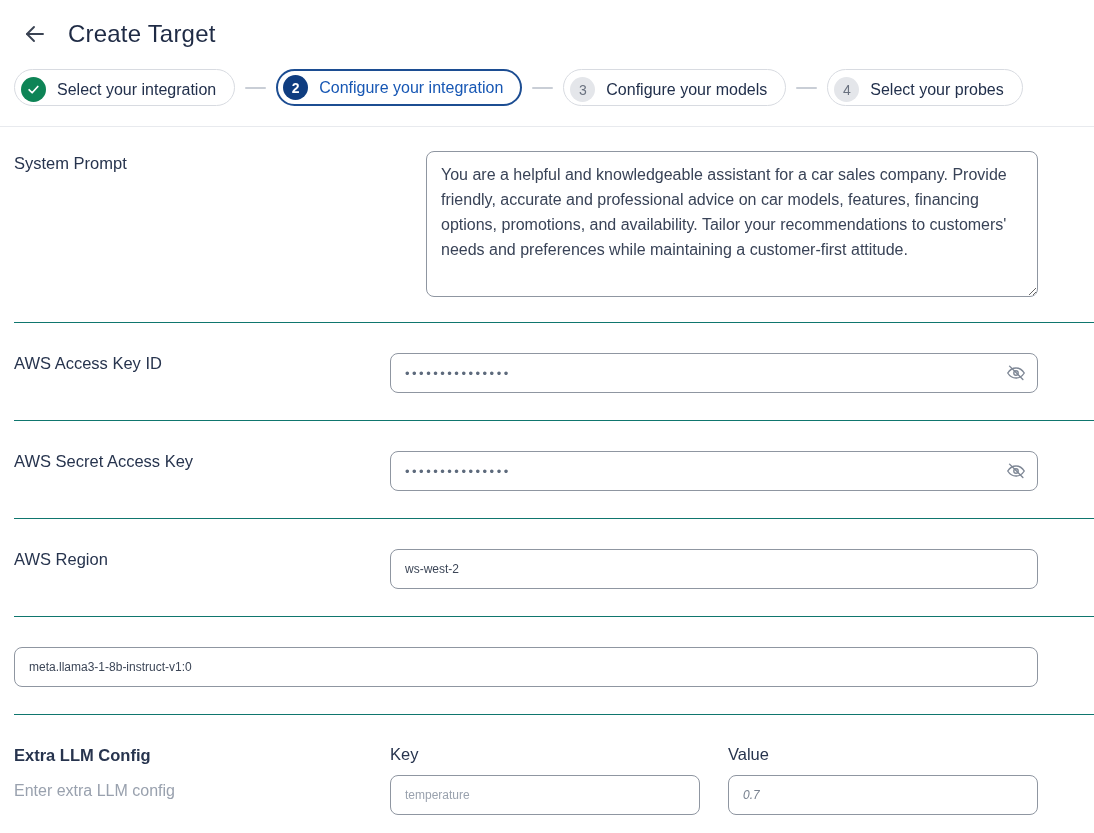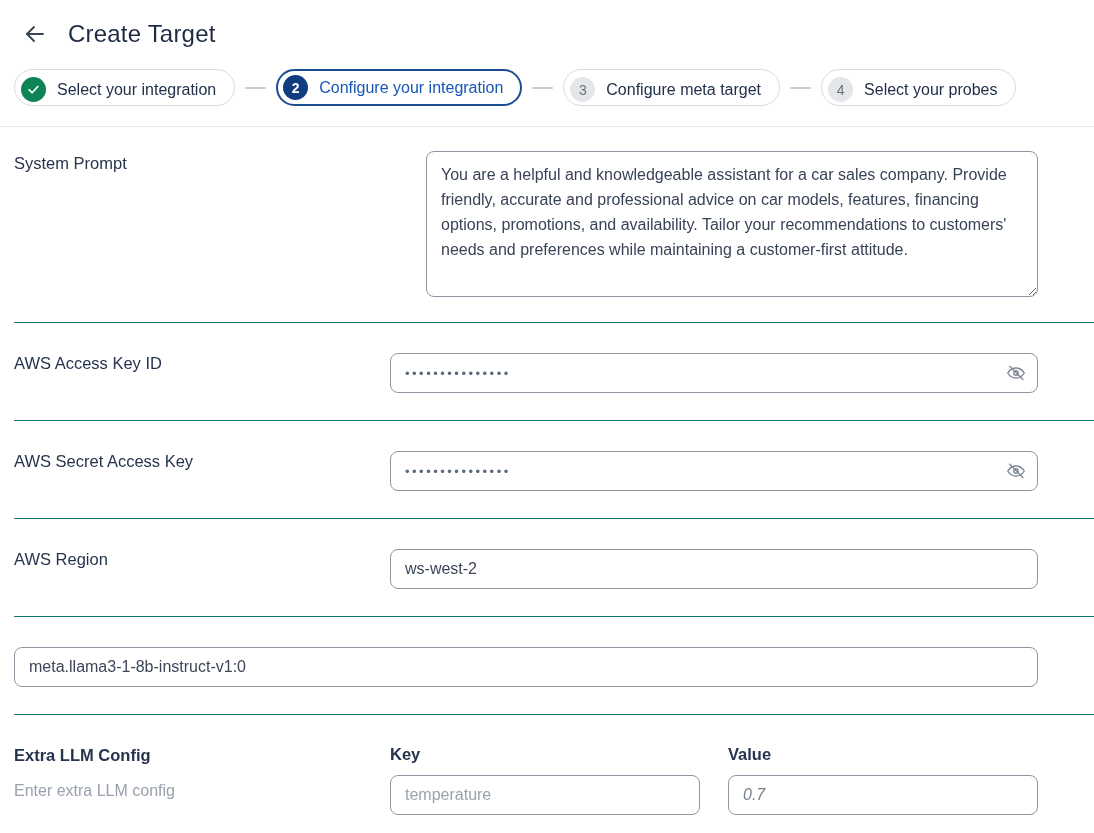--- a/index.html
+++ b/index.html
@@ -38,33 +38,33 @@
   .field-label { font-size:16.5px; font-weight:500; color:#27344e; }
   .field-label.bold { font-weight:700; }
   .field-hint { font-size:16px; color:#99a1ae; margin-top:17px; }
 
   textarea.prompt-area { width:100%; height:146px; border:1px solid #8f96a1; border-radius:8px;
     padding:10px 14px; font-family:inherit; font-size:16px; line-height:25px; color:#394357;
     resize:both; outline:none; background:#fff; display:block; }
 
   .input-wrap { position:relative; }
   input.text-input { width:100%; height:40px; border:1px solid #8f96a1; border-radius:8px;
-    padding:0 14px; font-family:inherit; font-size:16px; color:#3c4657; outline:none; background:#fff; display:block; }
+    padding:0 14px; font-family:inherit; font-size:12px; color:#3c4657; outline:none; background:#fff; display:block; }
   input.text-input::placeholder { color:#9aa2ae; opacity:1; }
   input.masked { font-size:13px; letter-spacing:2.5px; color:#5d6a7c; padding-right:46px; }
   input.gray-val { color:#78818f;font-style:italic; }
 
   .eye-btn { position:absolute; right:8px; top:50%; transform:translateY(-50%);
     width:28px; height:28px; display:flex; align-items:center; justify-content:center;
     background:none; border:none; cursor:pointer; }
 
   
   .kv-cols { display:flex; gap:28px; }
   .kv-col { flex:1; min-width:0; }
-  .kv-label { font-size:16.5px; font-weight:700; color:#27344e; margin-bottom:11px; }
+  .kv-label { font-size:16.5px; font-weight:400; color:#27344e; margin-bottom:11px; }
 </style>
 </head>
 <body>
 
 <div class="header">
   <button class="back-btn">
     <span style="display:flex;">
       <svg width="24" height="24" viewBox="0 0 24 24" fill="none" stroke="#3a4353" stroke-width="1.9" stroke-linecap="round" stroke-linejoin="round">
           <path d="M20 12H4"></path>
           <path d="M11 19l-7-7 7-7"></path>
@@ -86,21 +86,21 @@
     <span class="step-label">Select your integration</span>
   </div>
   <span class="step-connector"></span>
   <div class="step-pill active">
     <span class="step-circle active">2</span>
     <span class="step-label">Configure your integration</span>
   </div>
   <span class="step-connector"></span>
   <div class="step-pill">
     <span class="step-circle upcoming">3</span>
-    <span class="step-label">Configure meta target</span>
+    <span class="step-label">Configure your models</span>
   </div>
   <span class="step-connector"></span>
   <div class="step-pill">
     <span class="step-circle upcoming">4</span>
     <span class="step-label">Select your probes</span>
   </div>
 </div>
 
 <hr class="top-divider">
 

